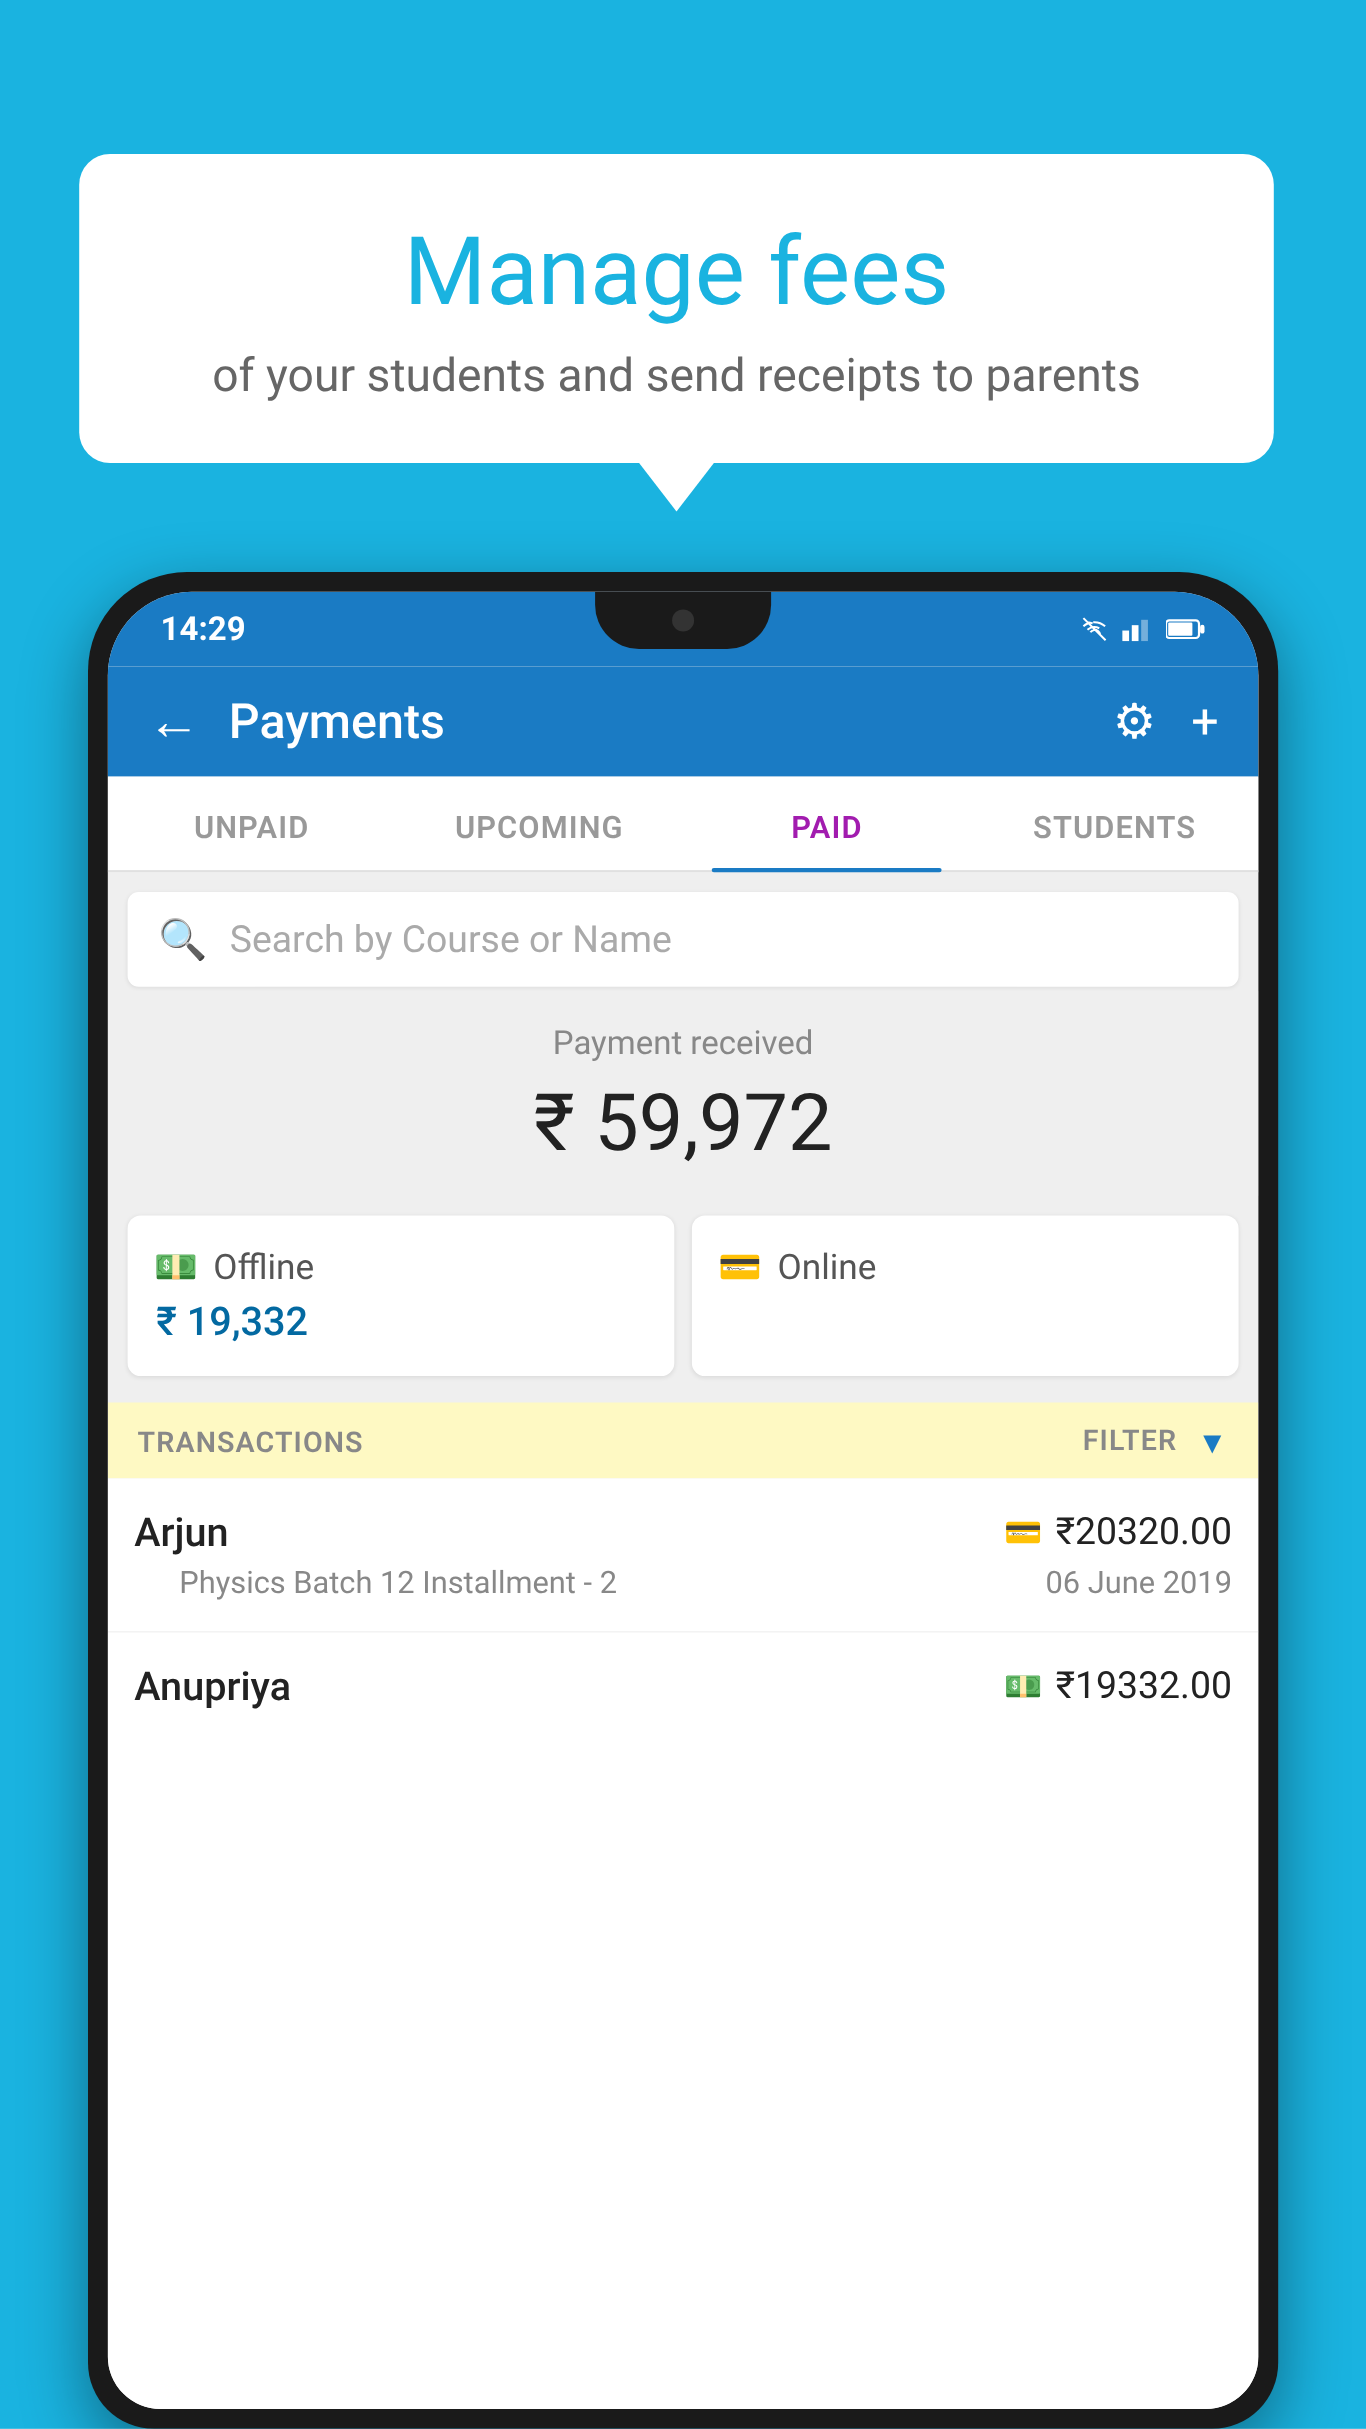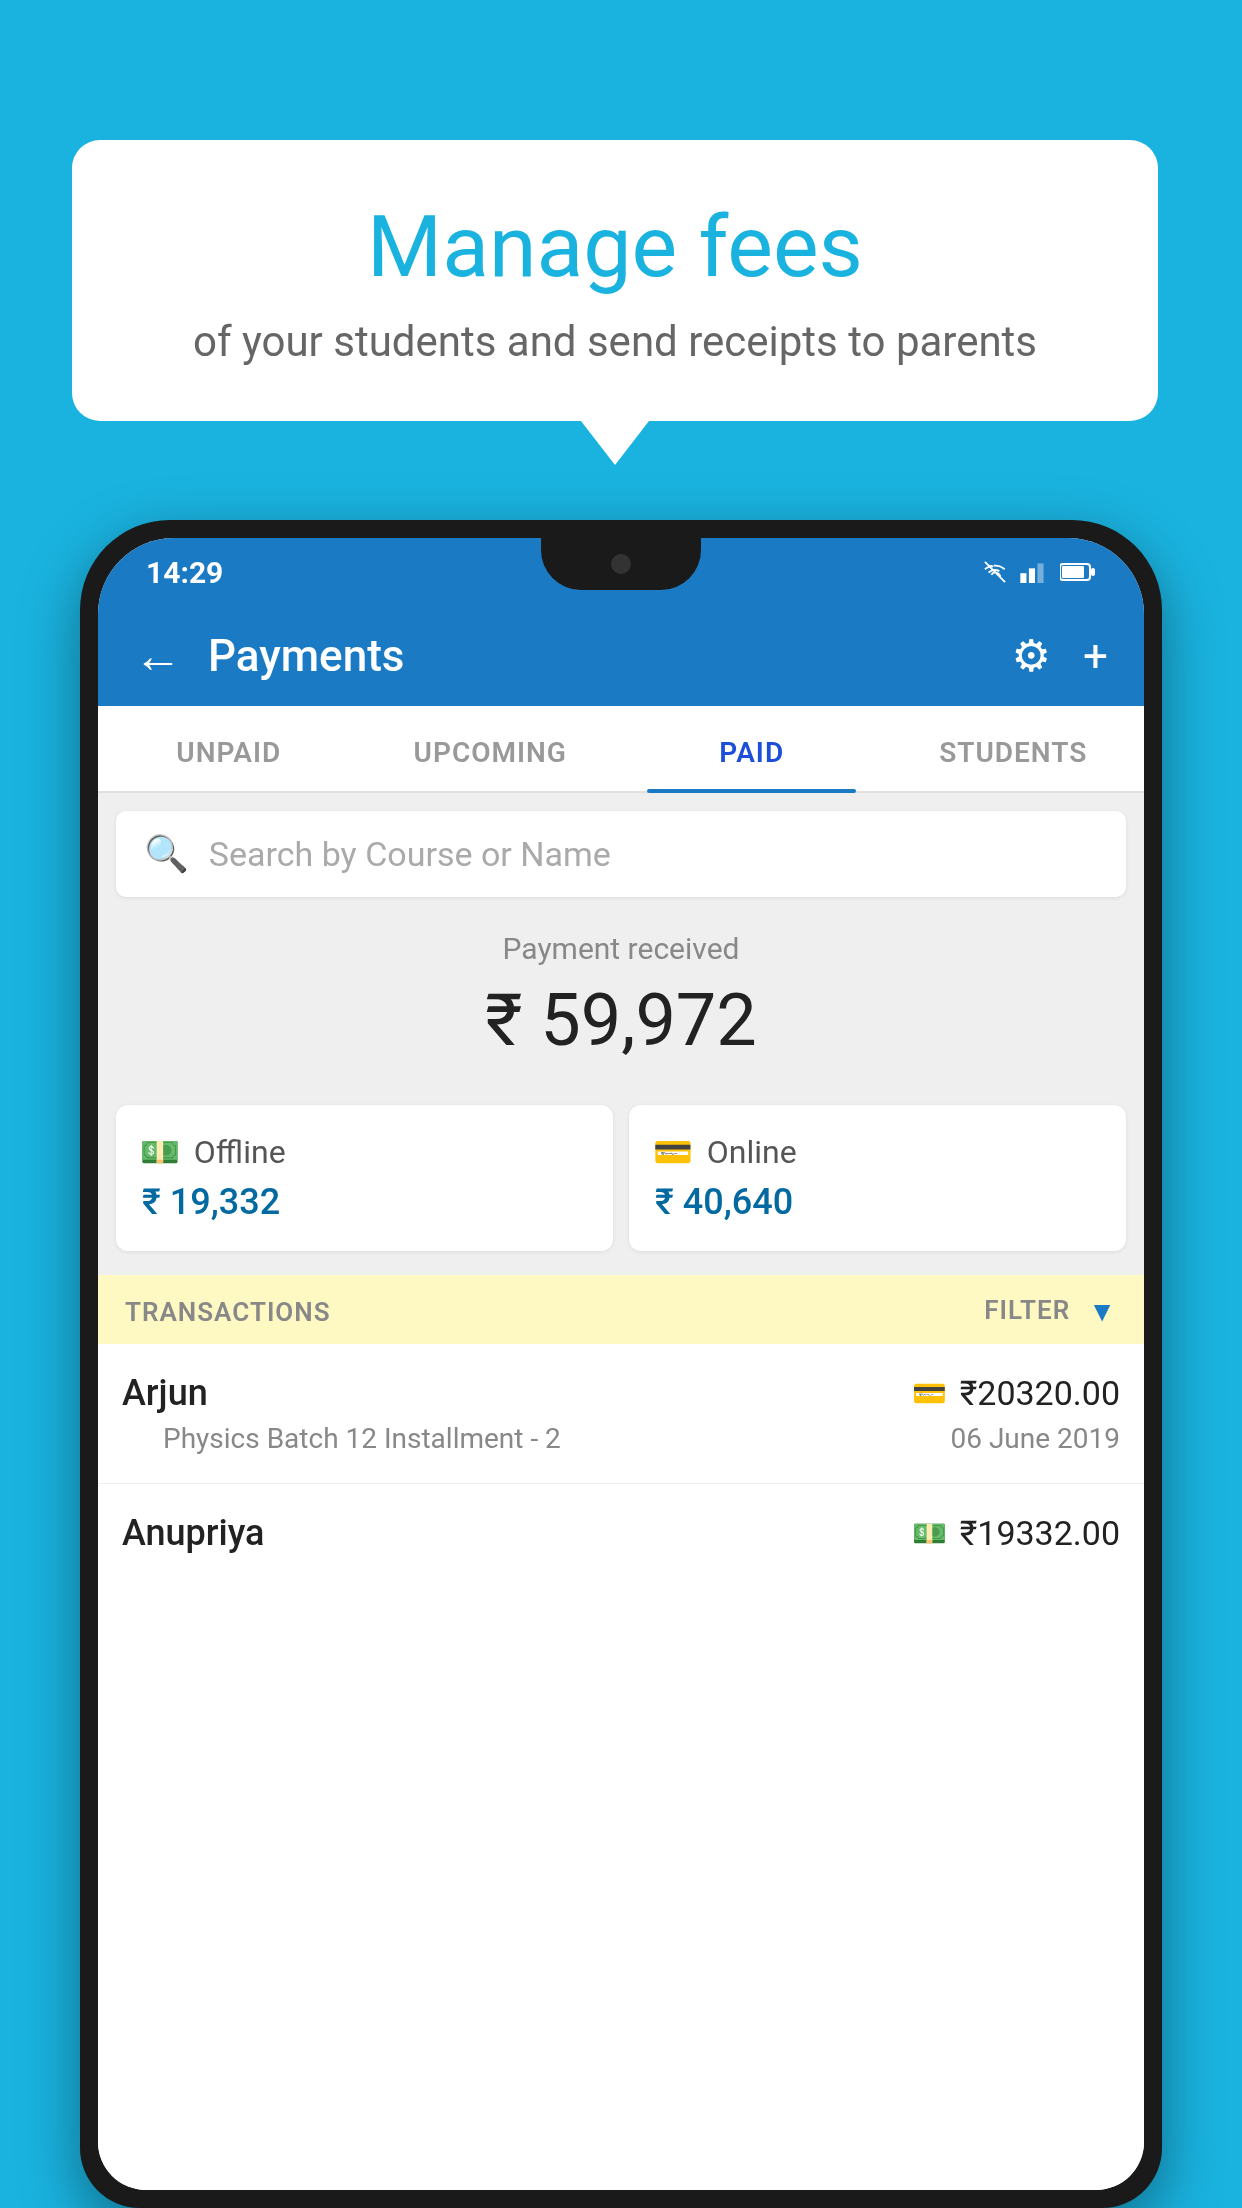--- a/index.html
+++ b/index.html
@@ -176,21 +176,21 @@
       padding: 30px 0 22px;
       font-size: 28px;
       font-weight: 600;
       color: #999999;
       letter-spacing: 1px;
       cursor: pointer;
       position: relative;
     }
 
     .tab.active {
-      color: #1d4ed8;
+      color: #a21caf;
       text-align: center;
     }
 
     .tab.active::after {
       content: '';
       position: absolute;
       bottom: -2px;
       left: 10%;
       right: 10%;
       height: 4px;
@@ -454,21 +454,20 @@
             <span class="card-icon">💵</span>
             <span class="card-label">Offline</span>
           </div>
           <div class="card-amount">₹ 19,332</div>
         </div>
         <div class="payment-card">
           <div class="card-header">
             <span class="card-icon">💳</span>
             <span class="card-label">Online</span>
           </div>
-          <div class="card-amount">₹ 40,640</div>
         </div>
       </div>
 
       <div class="transactions-header">
         <span class="transactions-label">TRANSACTIONS</span>
         <div class="filter-btn">
           <span>FILTER</span>
           <span class="filter-icon">▼</span>
         </div>
       </div>

